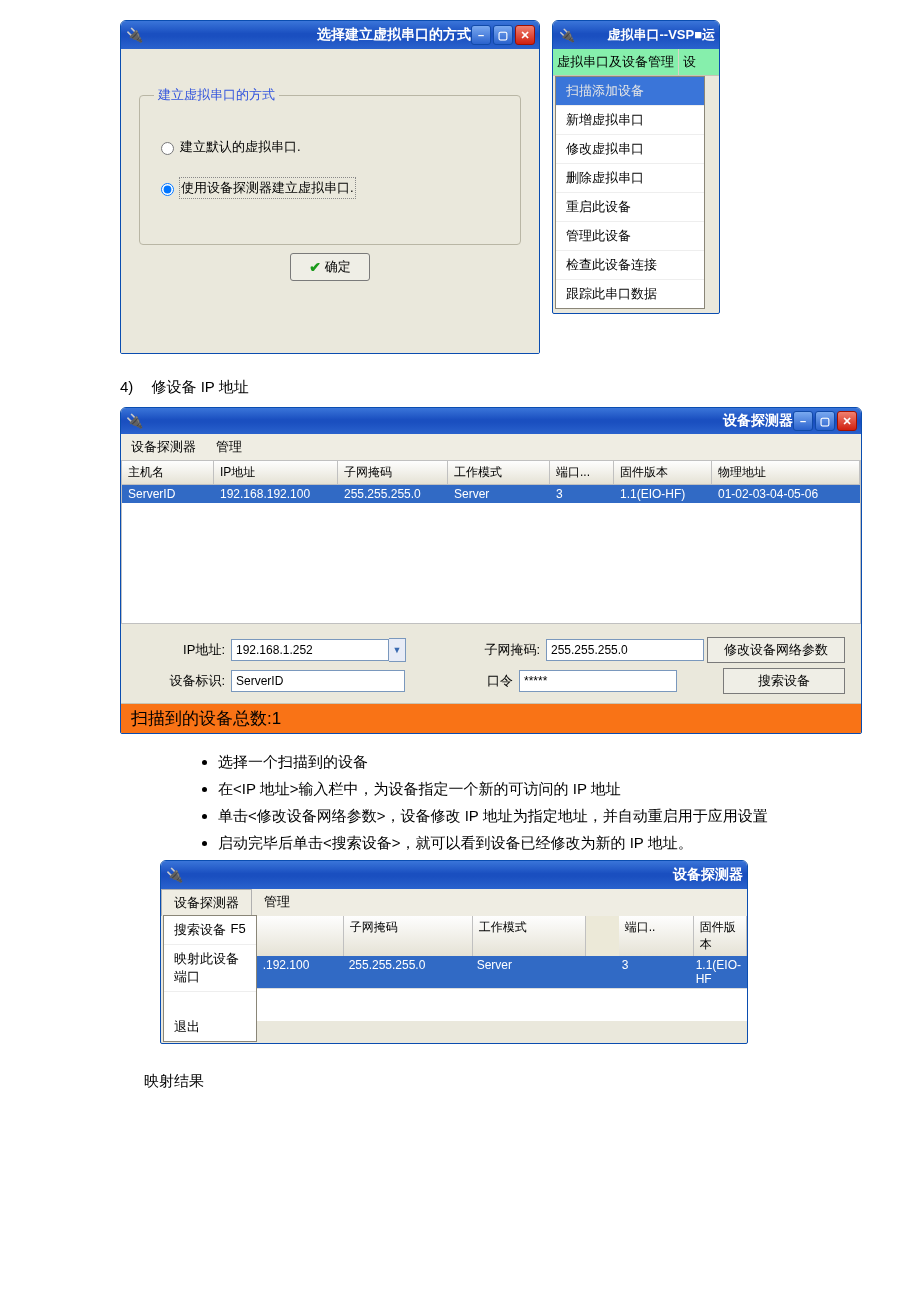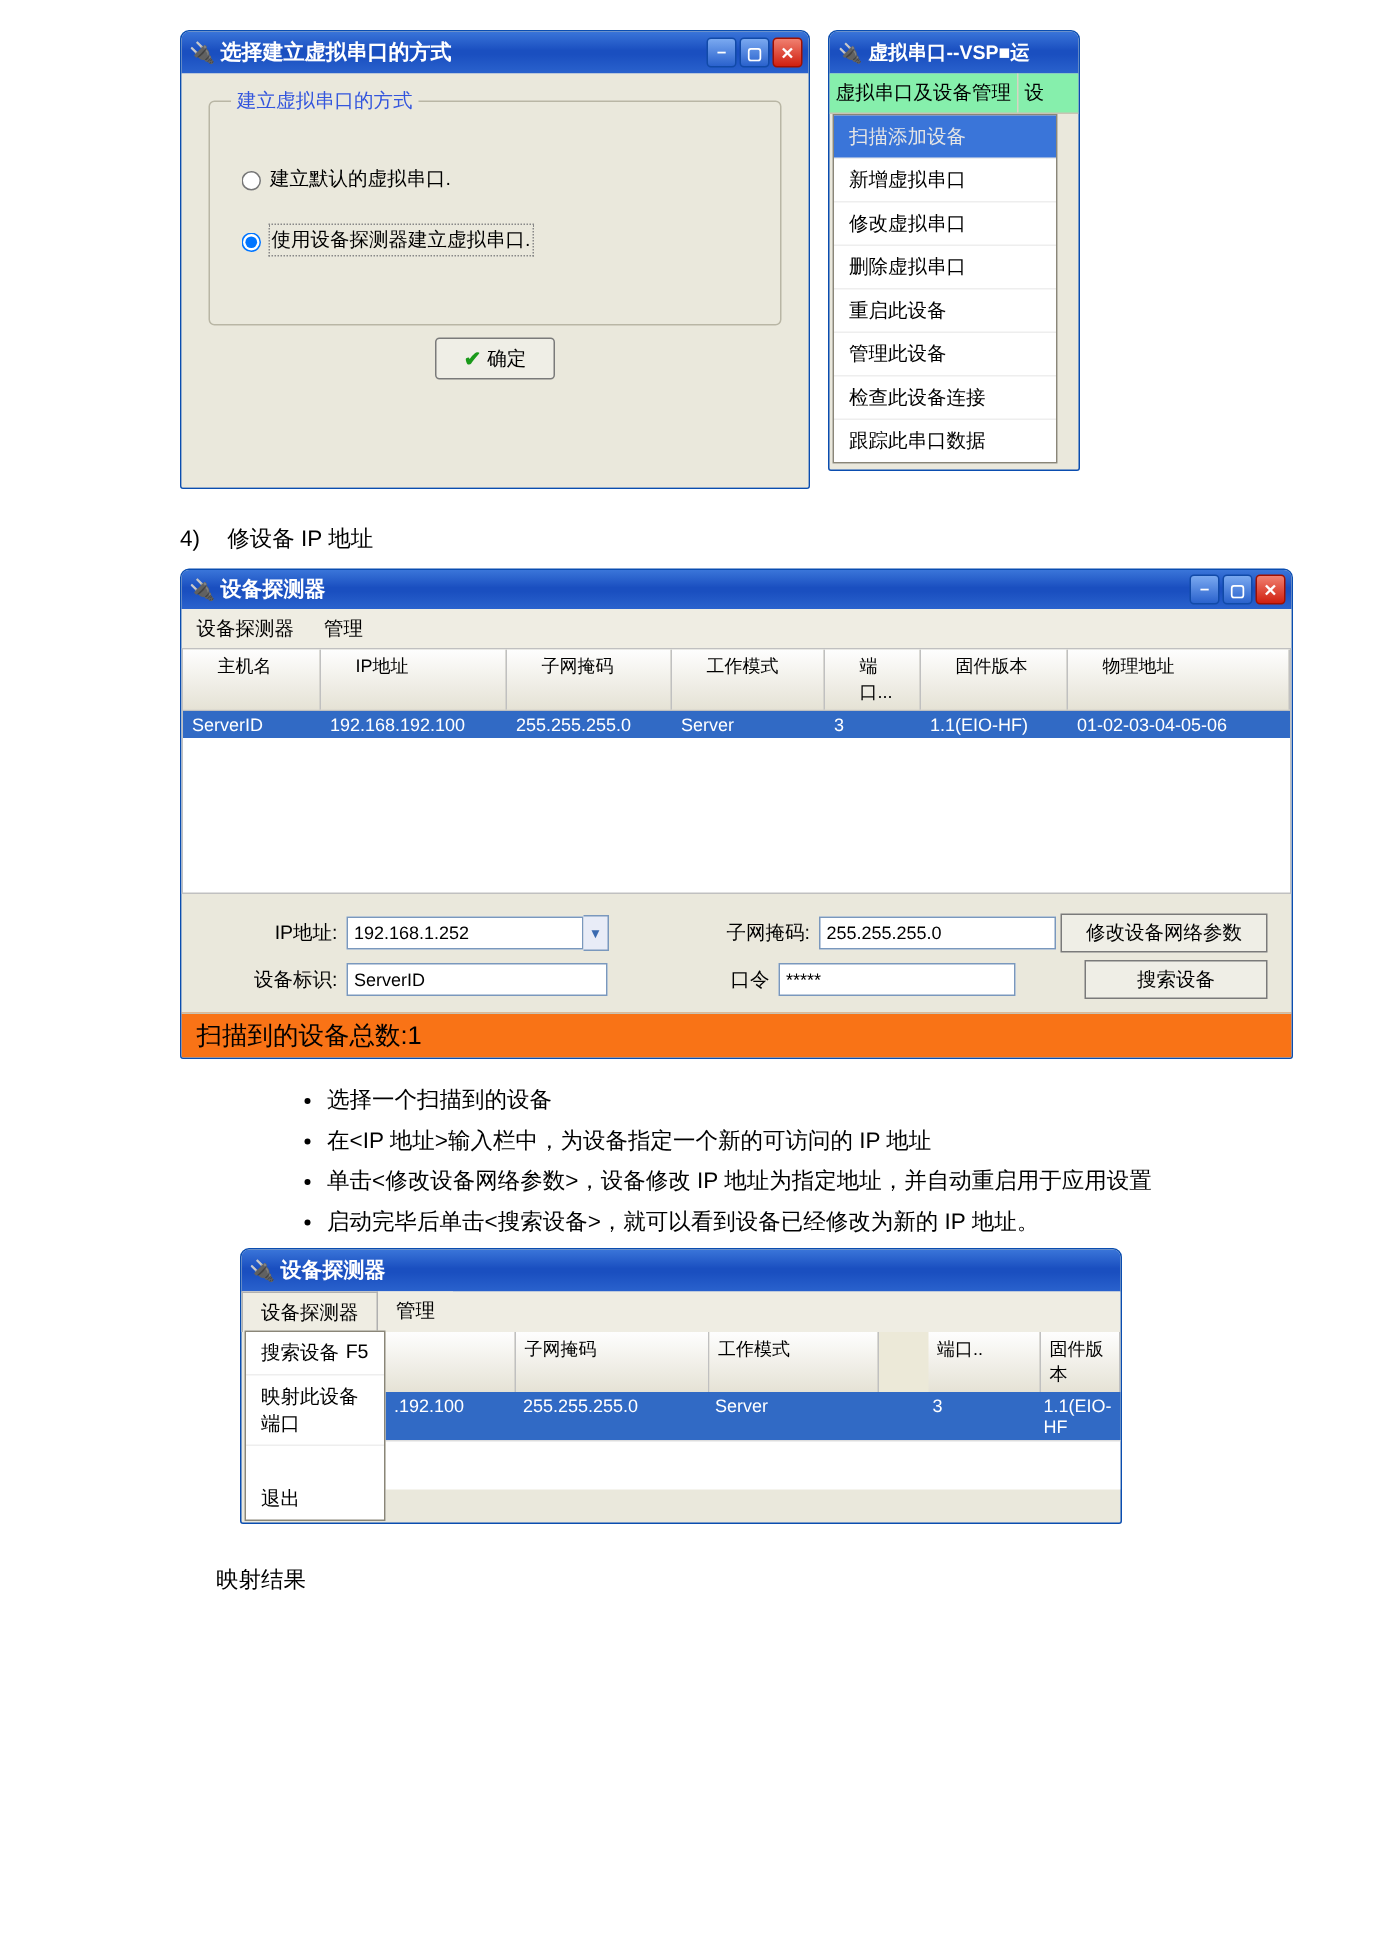--- a/index.html
+++ b/index.html
@@ -26,35 +26,35 @@
     height: 28px;
     background: linear-gradient(to bottom, #3a75d9 0%, #1a4fc0 45%, #1a4fc0 55%, #2a62cd 100%);
     color: #fff;
     display: flex;
     align-items: center;
     padding: 0 4px 0 6px;
     font-size: 14px;
     font-weight: bold;
   }
   .titlebar .ico { width: 16px; height: 16px; margin-right: 4px; display: inline-flex; align-items:center; justify-content:center;}
-  .title-txt { flex: 1; }
+  .title-txt { flex: 1; text-align: right; }
   .winbtns { display: flex; gap: 2px; }
   .winbtn {
     width: 20px; height: 20px;
     background: linear-gradient(#7aa9f0,#2a62cd);
     border: 1px solid #114aa8;
     border-radius: 3px;
     color: #fff;
     font-size: 11px;
     display: flex; align-items:center; justify-content:center;
     font-family: Arial,sans-serif;
     box-sizing: border-box;
   }
   .winbtn.close { background: linear-gradient(#f08070,#d02010); border-color:#a01000;}
-  .client { background: #eae8dc; padding: 6px 8px; }
+  .client { background: #eae8dc; padding: 6px 8px; margin-top: 28px; }
 
   
   .dlg1 { width: 418px; margin-left: 80px; }
   .dlg1 .client { height: 248px; position: relative; background:#eae8dc; padding:14px 18px;}
   .groupbox { border: 1px solid #b9b6a5; border-radius:4px; padding: 18px 14px 24px; margin-top:4px;}
   .grouplabel { color:#3355dd; position:relative; top:-28px; background:#eae8dc; display:inline-block; padding:0 4px; font-size:13px;}
   .radio-row { display:flex; align-items:center; margin: 6px 0 22px 2px; font-size:13px;}
   .radio-row input { margin-right:6px; }
   .radio-row .boxed { outline:1px dotted #888; padding:1px 1px;}
   .okbtn-wrap { text-align:center; margin-top:8px;}
@@ -77,21 +77,21 @@
   .doc-line { margin:24px 0 10px 80px; font-size:15px;}
   .doc-line .idx{ margin-right:14px;}
 
   
   .dlg3 { width: 740px; margin-left:80px; display:block;}
   .dlg3 .titlebar{height:26px;}
   .menubar3 { background:#efede3; display:flex; font-size:13px; padding:0;}
   .menubar3 .mi3 { padding:4px 10px;}
   .tbl-wrap { background:#fff; border:1px solid #c0c0c0; height:162px; overflow:hidden;}
   .hdr3 { display:flex; background:#ece9d8; border-bottom:1px solid #c0c0c0; font-size:12px; color:#000;}
-  .hdr3 .hc { border-right:1px solid #c0c0c0; padding:3px 23px; box-sizing:border-box; background:linear-gradient(#fefefe,#e5e2d5);}
+  .hdr3 .hc { border-right:1px solid #c0c0c0; padding:3px 6px; box-sizing:border-box; background:linear-gradient(#fefefe,#e5e2d5);}
   .row3 { display:flex; background:#316ac5; color:#fff; font-size:12px;}
   .row3 .rc { padding:2px 6px; box-sizing:border-box; white-space:nowrap; overflow:hidden;}
   .c-host{width:92px;} .c-ip{width:124px;} .c-mask{width:110px;} .c-mode{width:102px;} .c-port{width:64px;} .c-fw{width:98px;} .c-mac{flex:1;}
   .bottom3 { background:#eae8dc; padding:8px 8px 4px;}
   .frow { display:flex; align-items:center; margin:5px 0; font-size:13px;}
   .frow .lbl { width:96px; text-align:right; margin-right:6px;}
   .frow input { height:20px; border:1px solid #7a98bd; padding:0 4px; font-size:12px; font-family:inherit;}
   .frow .ip-in{width:148px;} .frow .dd{width:16px; height:22px; border:1px solid #7a98bd; border-left:none; background:#e8ecf7; color:#3a6ab0; display:flex;align-items:center;justify-content:center; font-size:9px;}
   .frow .btn3 { margin-left:auto; border:1px solid #7a7a7a; background:#efeee6; padding:3px 16px; margin-right:8px;}
   .status3 { background:#f97316; border-top:1px solid #c8c4b4; padding:3px 10px; font-size:17px;}

